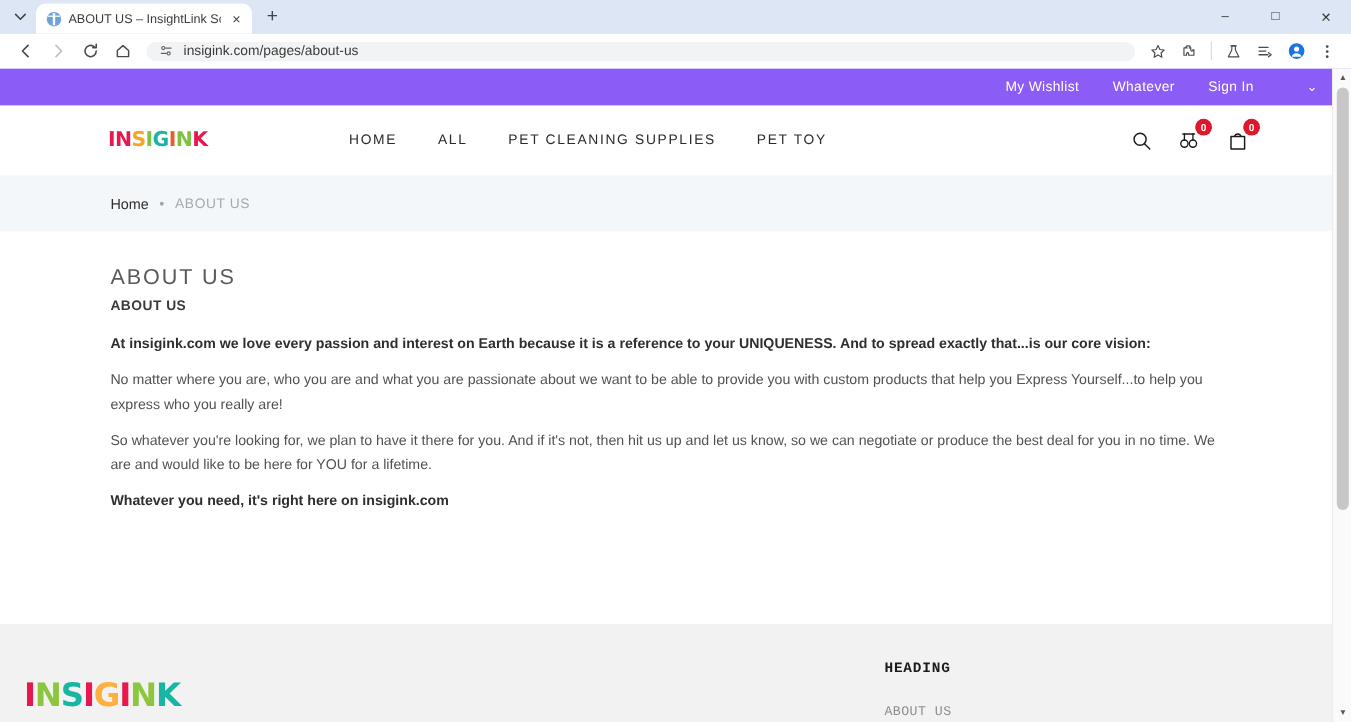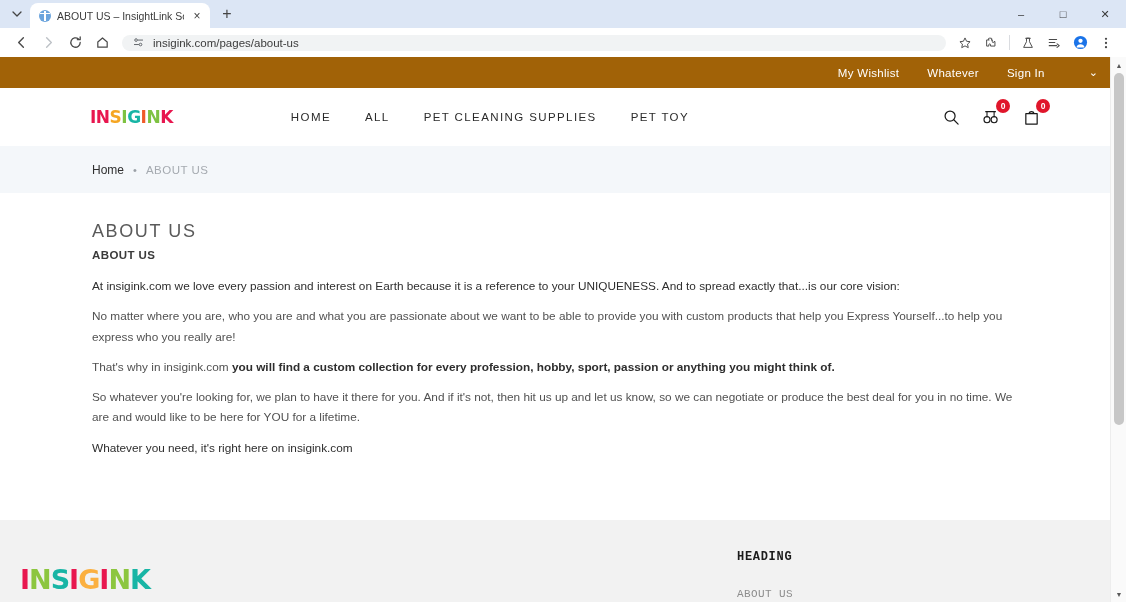--- a/index.html
+++ b/index.html
@@ -85,21 +85,21 @@
   .avatar-icon { color: #1a73e8; }
 
   
   .viewport {
     position: absolute; left: 0; top: 57px;
     width: 1126px; height: 545px; background: #fff; overflow: hidden;
   }
 
   
   .topbar {
-    height: 31px; background: #a16207;
+    height: 31px; background: #8b5cf6;
     display: flex; align-items: center; justify-content: flex-end;
     padding-right: 14px; gap: 0px;
   }
   .topbar-link {
     color: #ffffff; font-size: 11.5px; letter-spacing: .3px;
     padding: 0 14px; cursor: pointer; white-space: nowrap;
   }
   .topbar-caret {
     color: #ffffff; font-size: 11px; padding: 0 14px 0 30px; cursor: pointer;
   }
@@ -156,21 +156,21 @@
     letter-spacing: 1.6px; margin-bottom: 7px;
   }
   .sub-title {
     font-size: 11.5px; font-weight: 700; color: #3a3a3a;
     letter-spacing: .4px; margin-bottom: 15px;
   }
   .para {
     font-size: 11.8px; color: #515151; line-height: 1.72;
     margin-bottom: 10px; max-width: 940px;
   }
-  .para.bold { font-weight: 400; color: #2e2e2e; }
+  .para.bold { font-weight: 700; color: #2e2e2e; }
   .para .b { font-weight: 700; color: #2e2e2e; }
 
   
   .footer {
     position: absolute; left: 0; top: 463px; width: 1126px; height: 82px;
     background: #f2f2f2; padding: 28px 20px 0 20px;
   }
   .footer-logo {
     position: absolute; left: 20px; top: 44px;
     font-size: 27px; font-weight: 900; letter-spacing: -1px;
@@ -347,21 +347,20 @@
       <span class="crumb-dot">•</span>
       <span class="crumb-cur">ABOUT US</span>
     </div>
 
     <div class="content">
       <h1 class="page-title">ABOUT US</h1>
       <h2 class="sub-title">ABOUT US</h2>
 
       <p class="para bold">At insigink.com we love every passion and interest on Earth because it is a reference to your UNIQUENESS. And to spread exactly that...is our core vision:</p>
       <p class="para">No matter where you are, who you are and what you are passionate about we want to be able to provide you with custom products that help you Express Yourself...to help you express who you really are!</p>
-      <p class="para"><span>That's why in insigink.com </span><span class="b">you will find a custom collection for every profession, hobby, sport, passion or anything you might think of.</span></p>
       <p class="para">So whatever you're looking for, we plan to have it there for you. And if it's not, then hit us up and let us know, so we can negotiate or produce the best deal for you in no time. We are and would like to be here for YOU for a lifetime.</p>
       <p class="para bold">Whatever you need, it's right here on insigink.com</p>
     </div>
 
     <div class="footer">
       <div class="footer-logo">
         <span style="color:#e8174f">I</span><span style="color:#8cc63f">N</span><span style="color:#18b5a5">S</span><span style="color:#e8174f">I</span><span style="color:#fbb040">G</span><span style="color:#e8174f">I</span><span style="color:#8cc63f">N</span><span style="color:#18b5a5">K</span>
       </div>
       <div class="footer-col">
         <div class="footer-head">HEADING</div>

